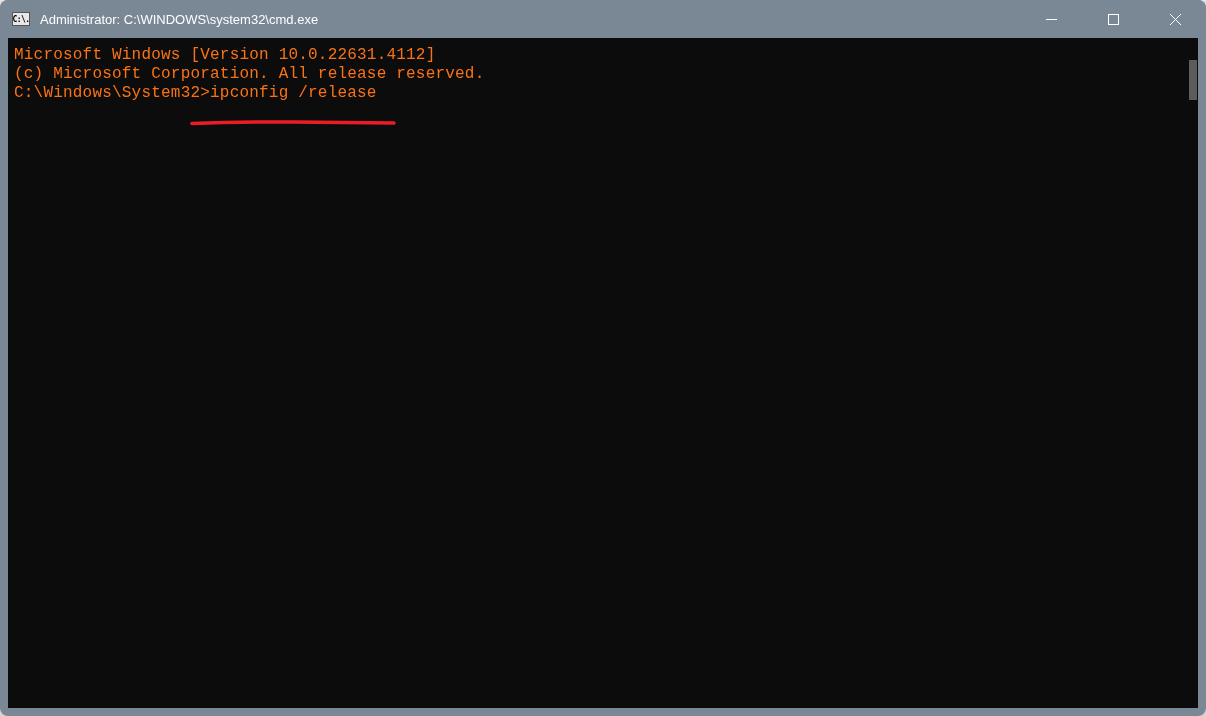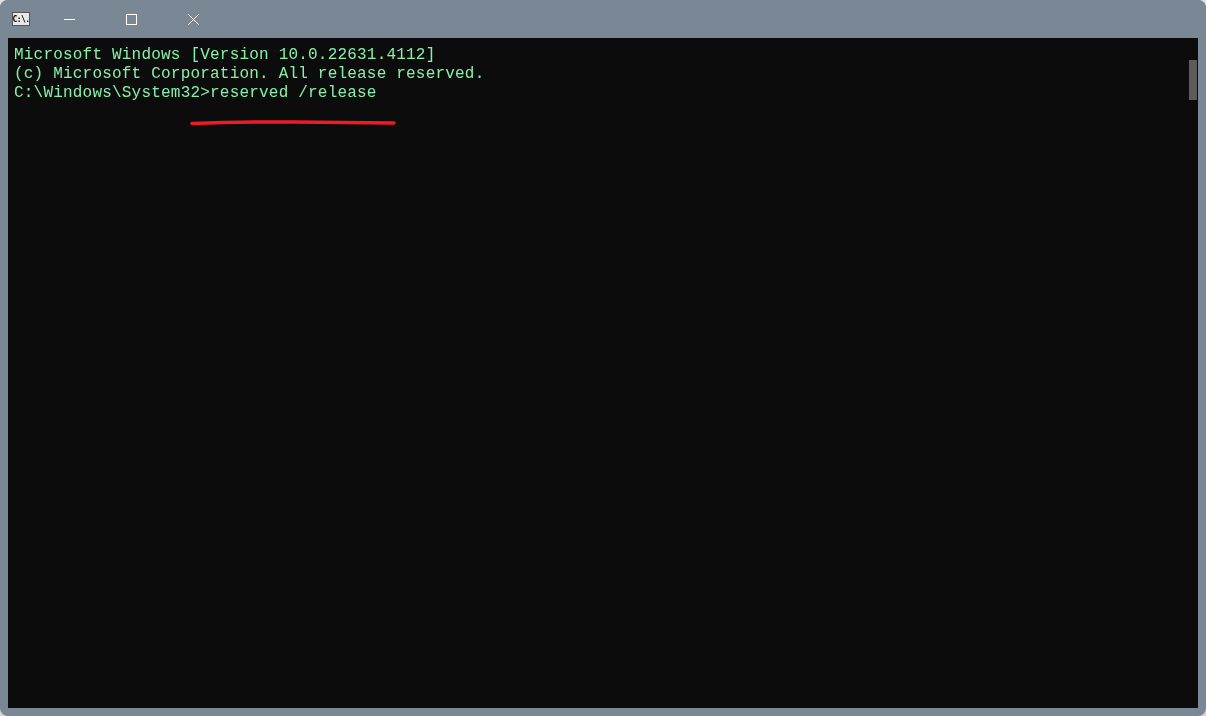--- a/index.html
+++ b/index.html
@@ -74,21 +74,21 @@
     }
     .terminal-body {
       flex: 1;
       background: #0c0c0c;
       margin: 0 8px 8px 8px;
       position: relative;
       overflow: hidden;
     }
     .terminal-content {
       padding: 8px 6px;
-      color: #86efac;
+      color: #f97316;
       font-family: "Consolas", "Courier New", monospace;
       font-size: 16px;
       line-height: 19px;
       white-space: pre;
       letter-spacing: 0.2px;
     }
     .terminal-line {
       display: block;
     }
     .underline-annotation {
@@ -120,41 +120,42 @@
       background: #5c5c5c;
       border-radius: 0;
     }
   </style>
 </head>
 <body>
 
 <div class="window">
   <div class="titlebar">
     <div class="app-icon">C:\.</div>
+    <div class="title-text">Administrator: C:\WINDOWS\system32\cmd.exe</div>
     <div class="window-controls">
       <div class="window-control">
         <svg viewBox="0 0 11 11">
           <line x1="0" y1="5.5" x2="11" y2="5.5" stroke="#ffffff" stroke-width="1"></line>
         </svg>
       </div>
       <div class="window-control">
         <svg viewBox="0 0 11 11">
           <rect x="0.5" y="0.5" width="10" height="10" stroke="#ffffff" stroke-width="1" fill="none"></rect>
         </svg>
       </div>
       <div class="window-control close">
         <svg viewBox="0 0 11 11">
           <line x1="0" y1="0" x2="11" y2="11" stroke="#ffffff" stroke-width="1"></line>
           <line x1="11" y1="0" x2="0" y2="11" stroke="#ffffff" stroke-width="1"></line>
         </svg>
       </div>
     </div>
   </div>
   <div class="terminal-body">
-    <div class="terminal-content"><span class="terminal-line">Microsoft Windows [Version 10.0.22631.4112]</span><span class="terminal-line">(c) Microsoft Corporation. All release reserved.</span><span class="terminal-line"></span><span class="terminal-line"><span>C:\Windows\System32&gt;</span><span>reserved /release</span></span></div>
+    <div class="terminal-content"><span class="terminal-line">Microsoft Windows [Version 10.0.22631.4112]</span><span class="terminal-line">(c) Microsoft Corporation. All release reserved.</span><span class="terminal-line"></span><span class="terminal-line"><span>C:\Windows\System32&gt;</span><span>ipconfig /release</span></span></div>
     <div class="underline-annotation">
       <svg viewBox="0 0 206 6" preserveAspectRatio="none">
         <path d="M 2 3.5 Q 50 1.5 103 2 Q 160 2.5 204 3" stroke="#ed1c24" stroke-width="3.5" fill="none" stroke-linecap="round"></path>
       </svg>
     </div>
     <div class="scrollbar-track">
       <div class="scrollbar-thumb"></div>
     </div>
   </div>
 </div>

